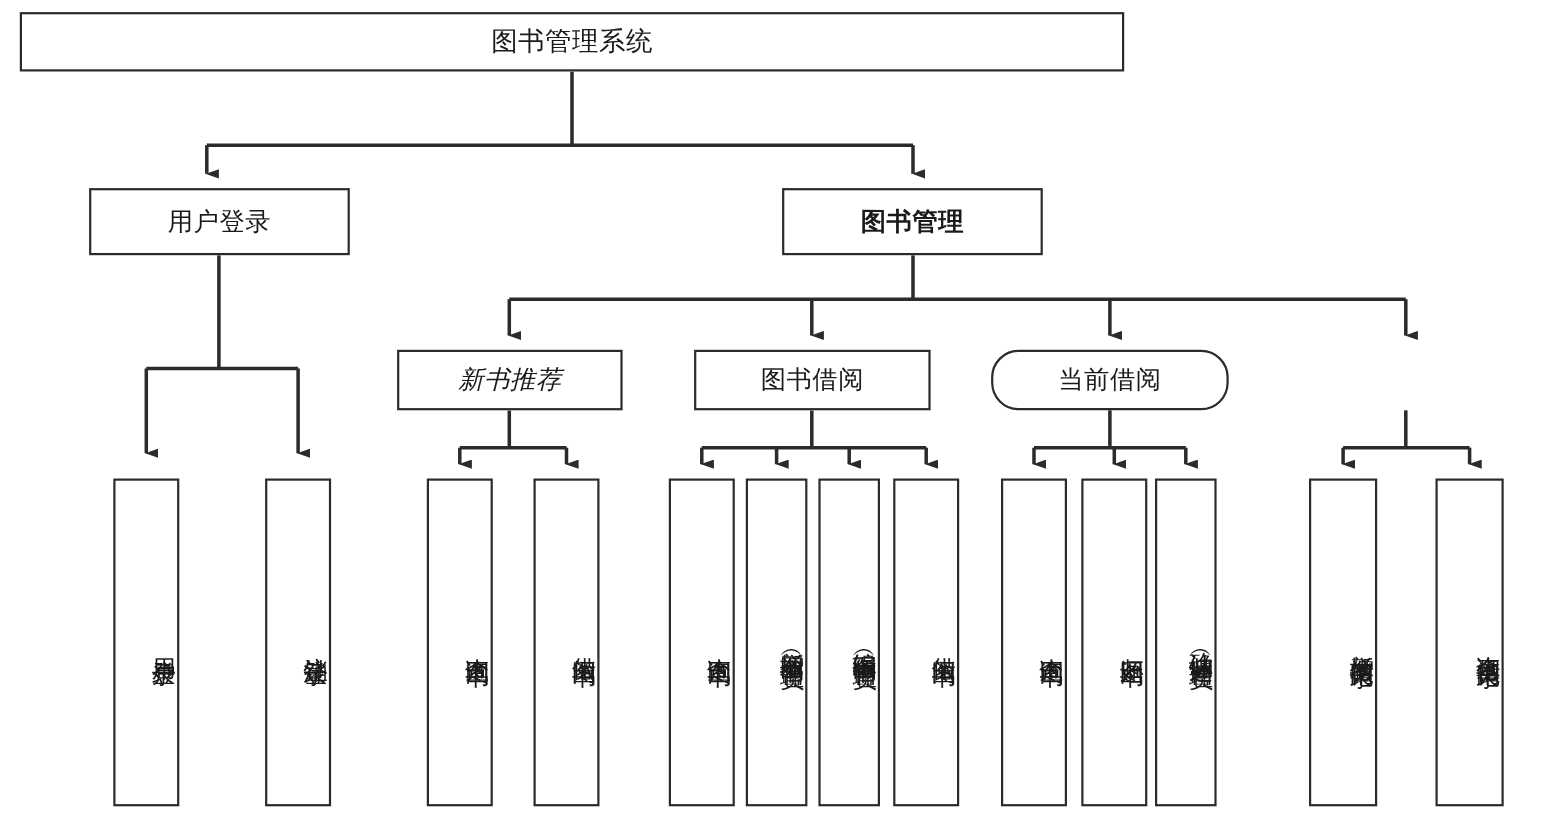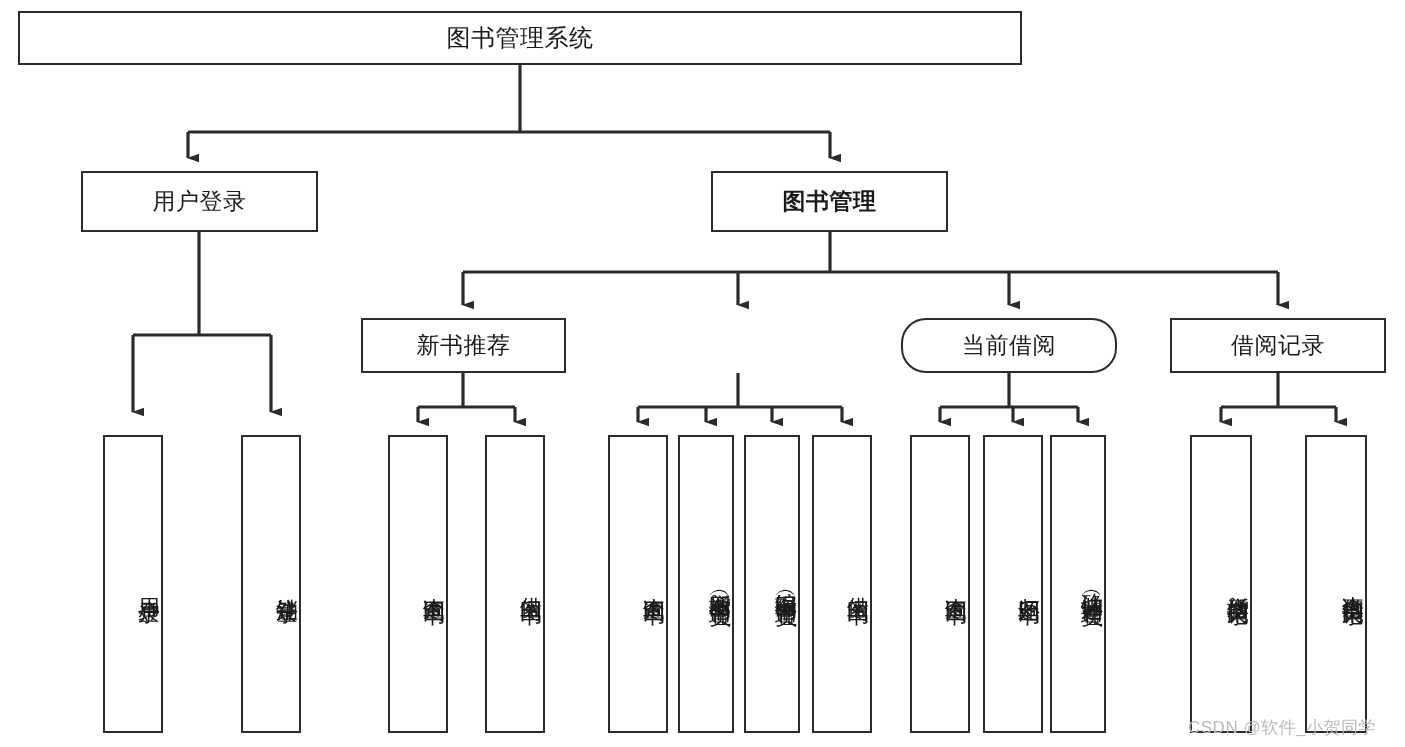--- a/index.html
+++ b/index.html
@@ -125,28 +125,28 @@
       <span class="lbl">图书管理系统</span>
     </div>
 
   <div class="node h" id="n-l2-0" style="left: 81px; top: 171px; width: 237px; height: 61px;">
       <span class="lbl">用户登录</span>
     </div>
   <div class="node h" id="n-l2-1" style="left: 711px; top: 171px; width: 237px; height: 61px; font-weight: bold;">
       <span class="lbl">图书管理</span>
     </div>
 
-  <div class="node h" id="n-l3-0" style="left: 361px; top: 318px; width: 205px; height: 55px;">
+  <div class="node h" id="n-l3-0" style="left: 361px; top: 318px; width: 205px; height: 55px; font-style: italic;">
       <span class="lbl">新书推荐</span>
+    </div>
+  <div class="node h" id="n-l3-1" style="left: 631px; top: 318px; width: 215px; height: 55px;">
+      <span class="lbl">图书借阅</span>
     </div>
   <div class="node h" id="n-l3-2" style="left: 901px; top: 318px; width: 216px; height: 55px; border-radius: 25px;">
       <span class="lbl">当前借阅</span>
-    </div>
-  <div class="node h" id="n-l3-3" style="left: 1170px; top: 318px; width: 216px; height: 55px;">
-      <span class="lbl">借阅记录</span>
     </div>
 
   <div class="node v" id="n-lf-0" style="left: 103px; top: 435px; width: 60px; height: 298px;">
       <span class="lbl">用户登录</span>
     </div>
   <div class="node v" id="n-lf-1" style="left: 241px; top: 435px; width: 60px; height: 298px;">
       <span class="lbl">注销登录</span>
     </div>
   <div class="node v" id="n-lf-2" style="left: 388px; top: 435px; width: 60px; height: 298px;">
       <span class="lbl">查询图书</span>
@@ -175,14 +175,13 @@
   <div class="node v" id="n-lf-10" style="left: 1050px; top: 435px; width: 56px; height: 298px;">
       <span class="lbl">确认归还（管理员）</span>
     </div>
   <div class="node v" id="n-lf-11" style="left: 1190px; top: 435px; width: 62px; height: 298px;">
       <span class="lbl">新增借阅记录</span>
     </div>
   <div class="node v" id="n-lf-12" style="left: 1305px; top: 435px; width: 62px; height: 298px;">
       <span class="lbl">查询借阅记录</span>
     </div>
 
-  <div class="watermark" style="left:1188px; top:716px;">CSDN @软件_小贺同学</div>
 </div>
 
 </body></html>

